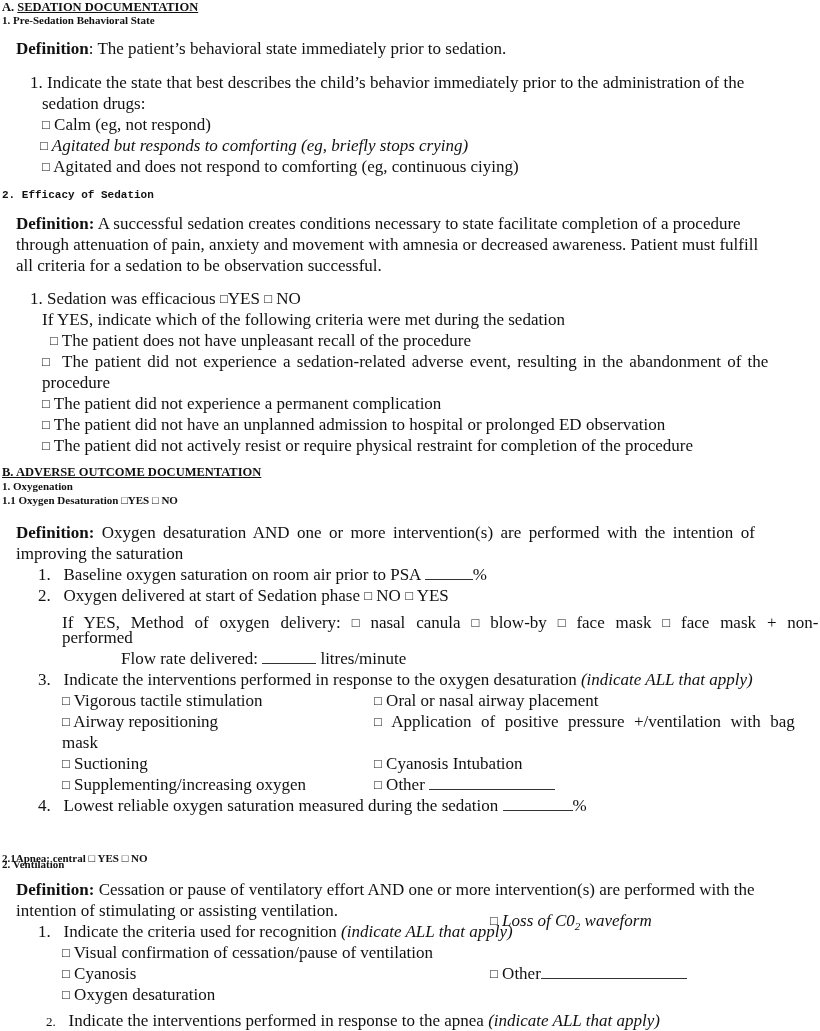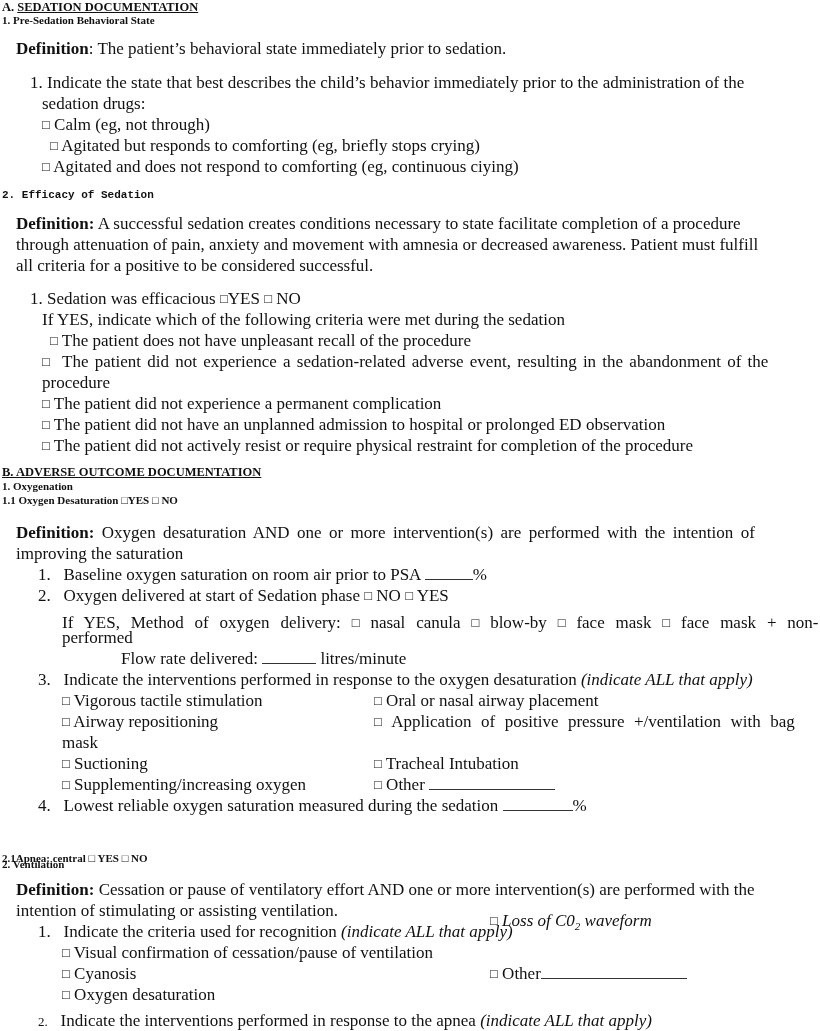--- a/index.html
+++ b/index.html
@@ -31,36 +31,36 @@
   <span class="b">Definition</span><span>: The patient’s behavioral state immediately prior to sedation.</span>
 </div>
 
 <div class="abs t" style="left:30px; top:72px;">
   <span>1.</span>
   <span>Indicate the state that best describes the child’s behavior immediately prior to the administration of the</span>
 </div>
 <div class="abs t" style="left:42px; top:93px;">sedation drugs:</div>
 
 <div class="abs t" style="left:42px; top:114px;">
-  <span class="box">□</span> <span>Calm (eg, not through)</span>
-</div>
-<div class="abs t" style="left:50px; top:135px;">
+  <span class="box">□</span> <span>Calm (eg, not respond)</span>
+</div>
+<div class="abs t" style="left:40px; top:135px;font-style:italic;">
   <span class="box">□</span> <span>Agitated but responds to comforting (eg, briefly stops crying)</span>
 </div>
 <div class="abs t" style="left:42px; top:156px;">
   <span class="box">□</span> <span>Agitated and does not respond to comforting (eg, continuous ciying)</span>
 </div>
 
 <div class="abs h-sub" style="left:2px; top:189px;font-family:Liberation Mono, monospace;">2. Efficacy of Sedation</div>
 
 <div class="abs t" style="left:16px; top:213px;">
   <span class="b">Definition:</span><span> A successful sedation creates conditions necessary to state facilitate completion of a procedure</span>
 </div>
 <div class="abs t" style="left:16px; top:234px;">through attenuation of pain, anxiety and movement with amnesia or decreased awareness. Patient must fulfill</div>
-<div class="abs t" style="left:16px; top:255px;">all criteria for a positive to be considered successful.</div>
+<div class="abs t" style="left:16px; top:255px;">all criteria for a sedation to be observation successful.</div>
 
 <div class="abs t" style="left:30px; top:288px;">
   <span>1.</span>
   <span>Sedation was efficacious</span>
   <span class="box">□</span><span>YES</span>
   <span class="box">□</span> <span>NO</span>
 </div>
 <div class="abs t" style="left:42px; top:309px;">If YES, indicate which of the following criteria were met during the sedation</div>
 
 <div class="abs t" style="left:42px; top:330px;margin-left:8px;">
@@ -138,21 +138,21 @@
 </div>
 <div class="abs t" style="left:374px; top:711px; word-spacing:5.2px;">
   <span class="box">□</span>&nbsp;<span>Application of positive pressure +/ventilation with bag</span>
 </div>
 <div class="abs t" style="left:62px; top:732px;">mask</div>
 
 <div class="abs t" style="left:62px; top:753px;">
   <span class="box">□</span> <span>Suctioning</span>
 </div>
 <div class="abs t" style="left:374px; top:753px;">
-  <span class="box">□</span> <span>Tracheal Intubation</span>
+  <span class="box">□</span> <span>Cyanosis Intubation</span>
 </div>
 
 <div class="abs t" style="left:62px; top:774px;">
   <span class="box">□</span> <span>Supplementing/increasing oxygen</span>
 </div>
 <div class="abs t" style="left:374px; top:774px;">
   <span class="box">□</span> <span>Other</span>
   <span class="blank" style="width:126px;"></span>
 </div>
 
@@ -190,16 +190,16 @@
   <span class="box">□</span> <span>Cyanosis</span>
 </div>
 <div class="abs t" style="left:490px; top:963px;">
   <span class="box">□</span> <span>Other</span><span class="blank" style="width:146px;"></span>
 </div>
 
 <div class="abs t" style="left:62px; top:984px;">
   <span class="box">□</span> <span>Oxygen desaturation</span>
 </div>
 
-<div class="abs t" style="left:38px; top:1010px;">
+<div class="abs t" style="left:46px; top:1010px;">
   <span style="font-size:13px;">2.</span>&nbsp;&nbsp;
   <span>Indicate the interventions performed in response to the apnea </span><span class="i">(indicate ALL that apply)</span>
 </div>
 
 </body></html>

